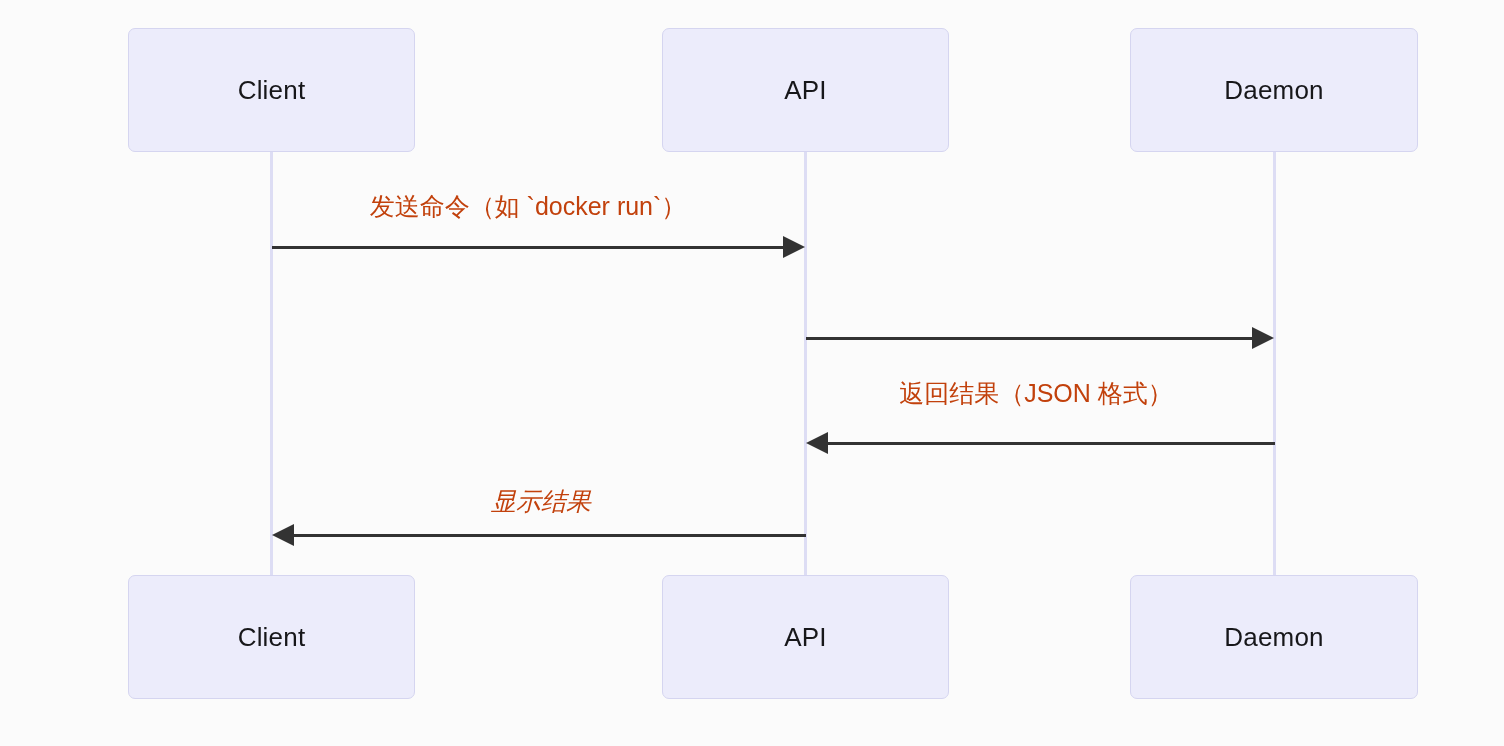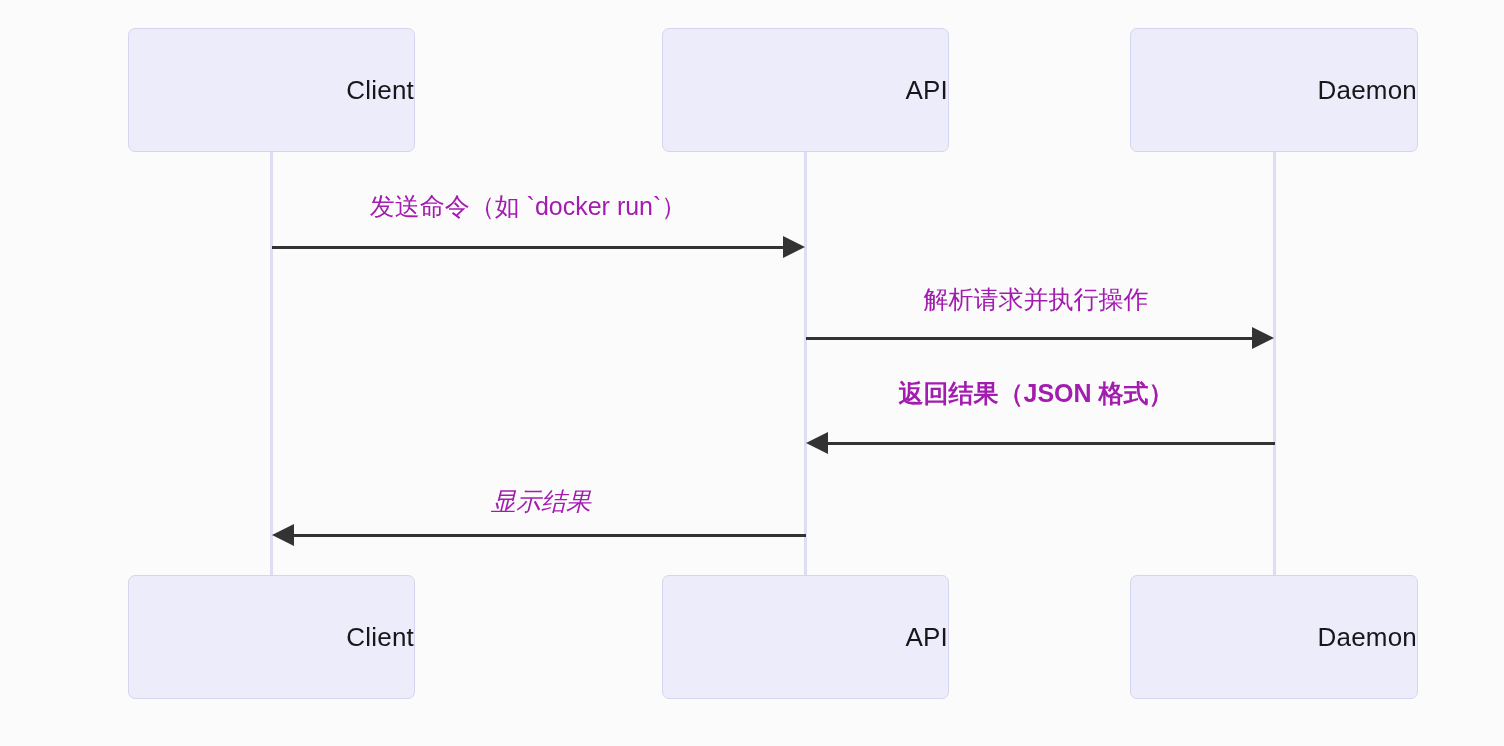--- a/index.html
+++ b/index.html
@@ -18,21 +18,21 @@
     overflow: hidden;
   }
   .actor-box {
     position: absolute;
     box-sizing: border-box;
     background: #ececfb;
     border: 1.6px solid #d5d5f0;
     border-radius: 7px;
     display: flex;
     align-items: center;
-    justify-content: flex-end;
+    justify-content: center;
   }
   .actor-label {
     font-size: 26px;
     color: #17171a;
     letter-spacing: 0.2px;
     line-height: 1;
     white-space: nowrap;
   }
   .lifeline {
     position: absolute;
@@ -53,21 +53,21 @@
   }
   .arrowhead.right {
     border-left: 22px solid #333333;
   }
   .arrowhead.left {
     border-right: 22px solid #333333;
   }
   .msg-label {
     position: absolute;
     font-size: 25px;
-    color: #a21caf;
+    color: #c2410c;
     line-height: 1;
     white-space: nowrap;
     text-align: center;
     transform: translateX(-50%);
   }
 </style>
 </head>
 <body>
 
 <div id="diagram-root">
@@ -95,23 +95,22 @@
   <div class="actor-box" style="left:1130px; top:575px; width:288px; height:124px;">
     <span class="actor-label">Daemon</span>
   </div>
 
   <div class="msg-line" style="left:272px; top:246px; width:512px;"></div>
   <div class="arrowhead right" style="left:783px; top:236px;"></div>
   <div class="msg-label" style="left:528px; top:194px;">发送命令（如 `docker run`）</div>
 
   <div class="msg-line" style="left:806px; top:337px; width:447px;"></div>
   <div class="arrowhead right" style="left:1252px; top:327px;"></div>
-  <div class="msg-label" style="left:1036px; top:287px;">解析请求并执行操作</div>
 
   <div class="msg-line" style="left:828px; top:442px; width:447px;"></div>
   <div class="arrowhead left" style="left:806px; top:432px;"></div>
-  <div class="msg-label" style="left:1036px; top:381px;font-weight:bold;">返回结果（JSON 格式）</div>
+  <div class="msg-label" style="left:1036px; top:381px;">返回结果（JSON 格式）</div>
 
   <div class="msg-line" style="left:294px; top:534px; width:512px;"></div>
   <div class="arrowhead left" style="left:272px; top:524px;"></div>
   <div class="msg-label" style="left:541px; top:489px;font-style:italic;">显示结果</div>
 
 </div>
 
 </body></html>

